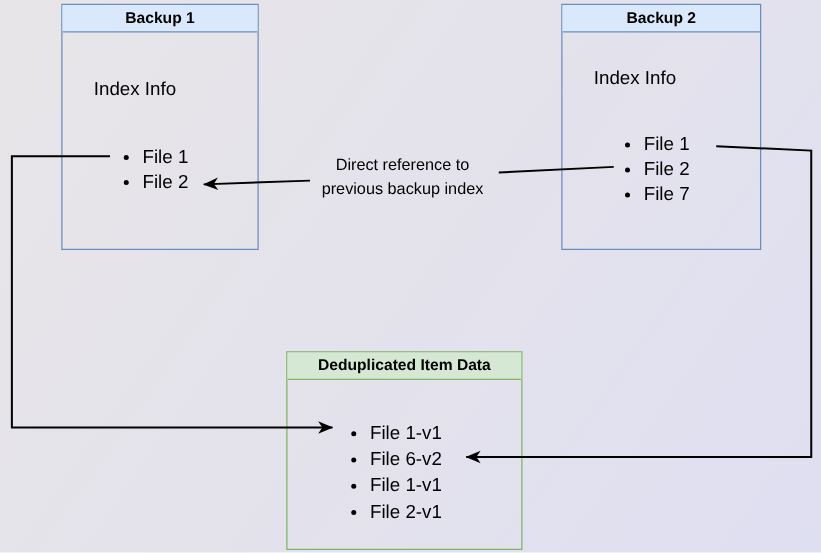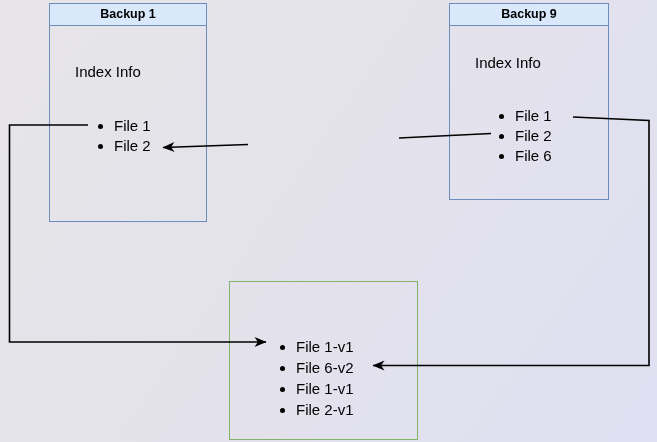--- a/index.html
+++ b/index.html
@@ -61,21 +61,21 @@
   }
   
   #backup1 .box-heading { left: 25px; top: 59px; }
   #backup1 ul.file-list { left: 0; top: 112px; padding-left: 64px; line-height: 20px; }
   
   #backup2 .box-heading { left: 25px; top: 50px; }
   #backup2 ul.file-list { left: 0; top: 102px; padding-left: 65px; line-height: 20px; }
   
   #dedup ul.file-list { left: 0; top: 54px; padding-left: 66px; line-height: 21px; text-align: right; }
 
-  #backup1 { left: 49px;  top: 3px;   width: 158px; height: 219px; }
+  #backup1 { left: 49px;  top: 3px;   width: 158px; height: 197px; }
   #backup2 { left: 449px; top: 3px;   width: 160px; height: 197px; }
   #dedup   { left: 229px; top: 281px; width: 189px; height: 159px; }
 
   .annotation {
     position: absolute;
     left: 238px;
     top: 122px;
     width: 168px;
     text-align: center;
     font-size: 13px;
@@ -102,38 +102,43 @@
   <div class="box blue" id="backup1">
     <div class="box-header">Backup 1</div>
     <div class="box-heading">Index Info</div>
     <ul class="file-list">
         <li>File 1</li>
         <li>File 2</li>
       </ul>
   </div>
 
   <div class="box blue" id="backup2">
-    <div class="box-header">Backup 9</div>
+    <div class="box-header">Backup 2</div>
     <div class="box-heading">Index Info</div>
     <ul class="file-list">
         <li>File 1</li>
         <li>File 2</li>
-        <li>File 6</li>
+        <li>File 7</li>
       </ul>
   </div>
 
   <div class="box green" id="dedup">
+    <div class="box-header">Deduplicated Item Data</div>
     <ul class="file-list">
         <li>File 1-v1</li>
         <li>File 6-v2</li>
         <li>File 1-v1</li>
         <li>File 2-v1</li>
       </ul>
   </div>
 
+  <div class="annotation">
+    <div>Direct reference to</div>
+    <div>previous backup index</div>
+  </div>
 
   <svg class="edges" width="657" height="442" viewBox="0 0 657 442">
     <defs>
       <marker id="arrow" markerUnits="userSpaceOnUse" markerWidth="15" markerHeight="12" refX="12.5" refY="6" orient="auto">
         <path d="M1,1 L13,6 L1,11 L4.4,6 Z" fill="#000"></path>
       </marker>
     </defs>
     <polyline points="88,125 9.5,125 9.5,342 266,342" marker-end="url(#arrow)"></polyline>
     <polyline points="573,117 649,120.5 649,365.5 373,365.5" marker-end="url(#arrow)"></polyline>
     <polyline points="491,133.5 399,138"></polyline>

